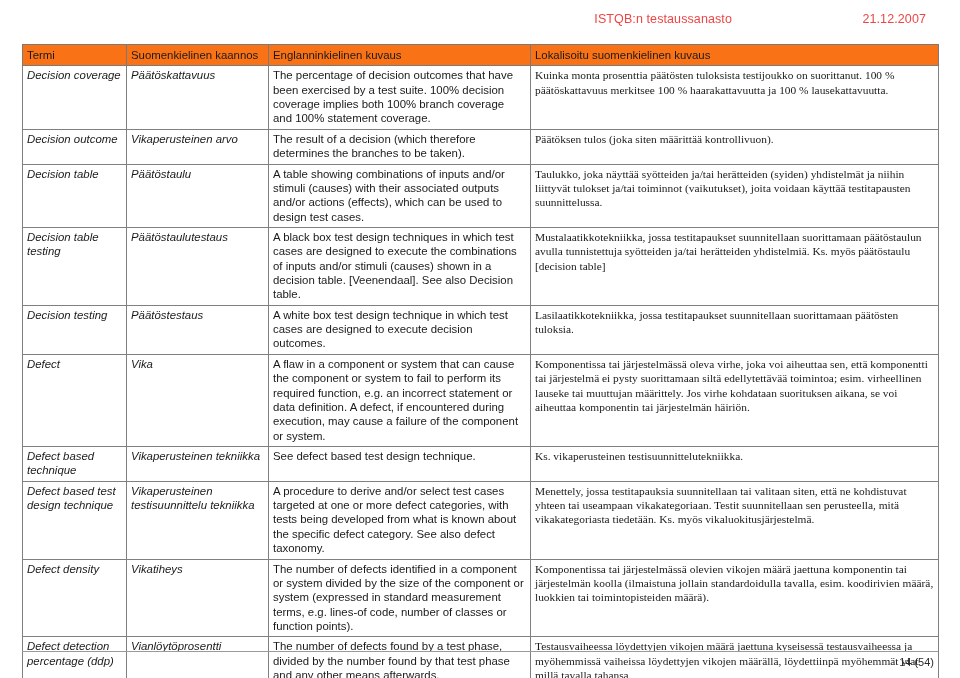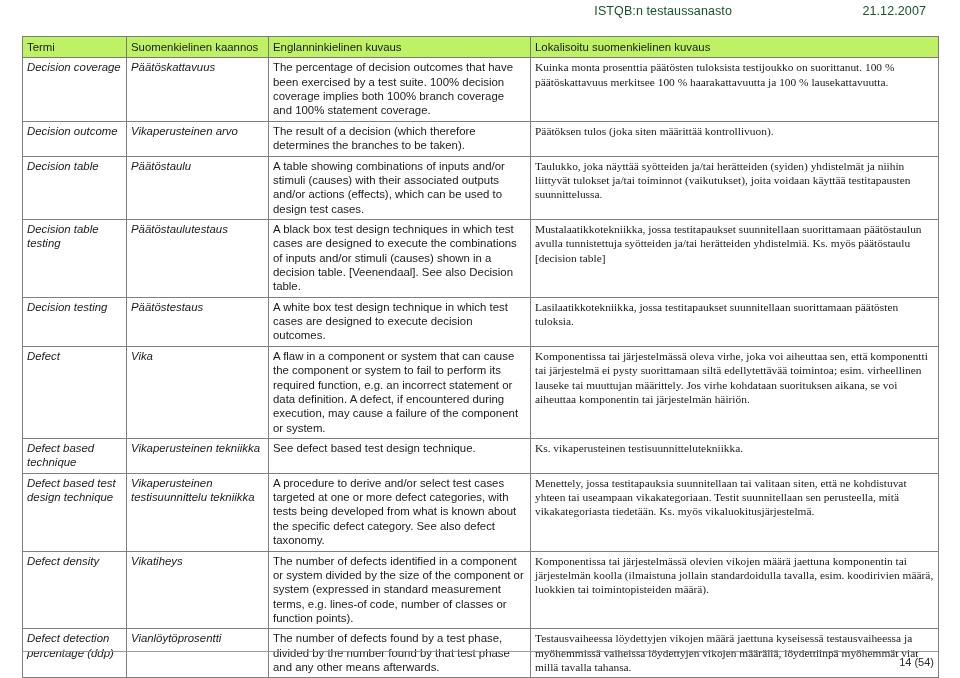--- a/index.html
+++ b/index.html
@@ -21,22 +21,22 @@
     height: 678px;
     box-sizing: border-box;
     padding: 0 22px;
   }
   
   .doc-header {
     display: flex;
     justify-content: flex-end;
     align-items: baseline;
     font-size: 12.5px;
-    color: #14532d;
-    padding-top: 4px;
+    color: #ef4444;
+    padding-top: 12px;
     height: 20px;
     letter-spacing: 0.1px;
   }
   .doc-header .hdr-title {
     margin-right: 120px;
   }
   .doc-header .hdr-date {
     min-width: 74px;
     text-align: right;
     margin-right: 12px;
@@ -53,21 +53,21 @@
     line-height: 1.26;
   }
   table.glossary td, table.glossary th {
     border: 1px solid #808080;
     vertical-align: top;
     padding: 2px 4px 3px 4px;
     text-align: left;
     font-weight: normal;
   }
   table.glossary thead th {
-    background: #bef264;
+    background: #f97316;
     border-color: #7a7a7a;
     padding-top: 3px;
     padding-bottom: 3px;
   }
   col.c-term   { width: 104px; }
   col.c-fin    { width: 142px; }
   col.c-eng    { width: 262px; }
   col.c-loc    { width: 408px; }
   td.term, td.fin { padding-right: 3px; font-style: italic; }
   td.loc { padding-left: 5px; font-family: Liberation Serif, serif; }

